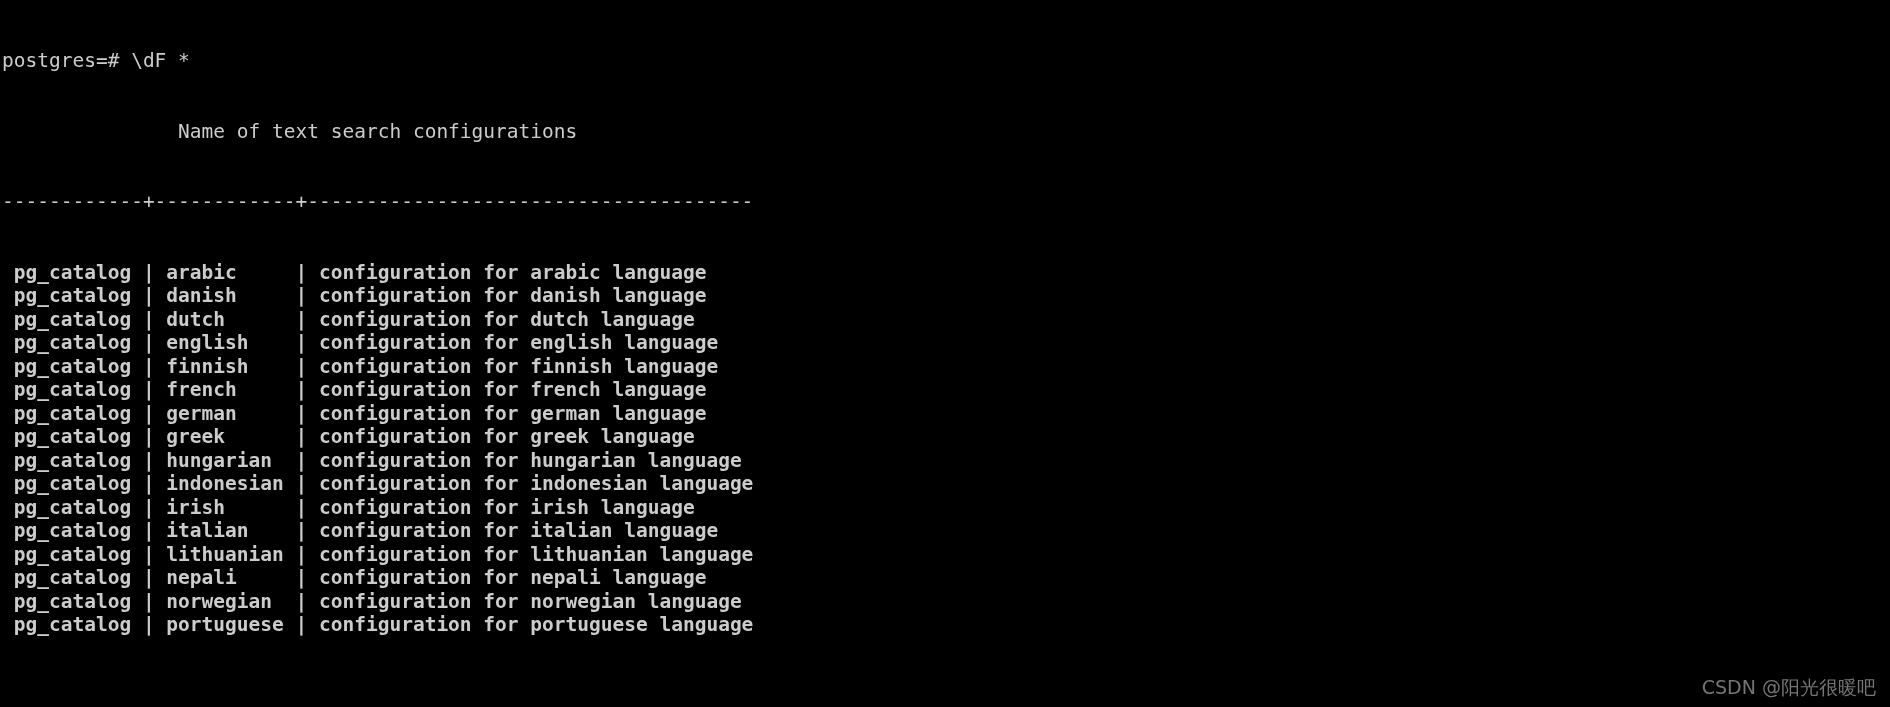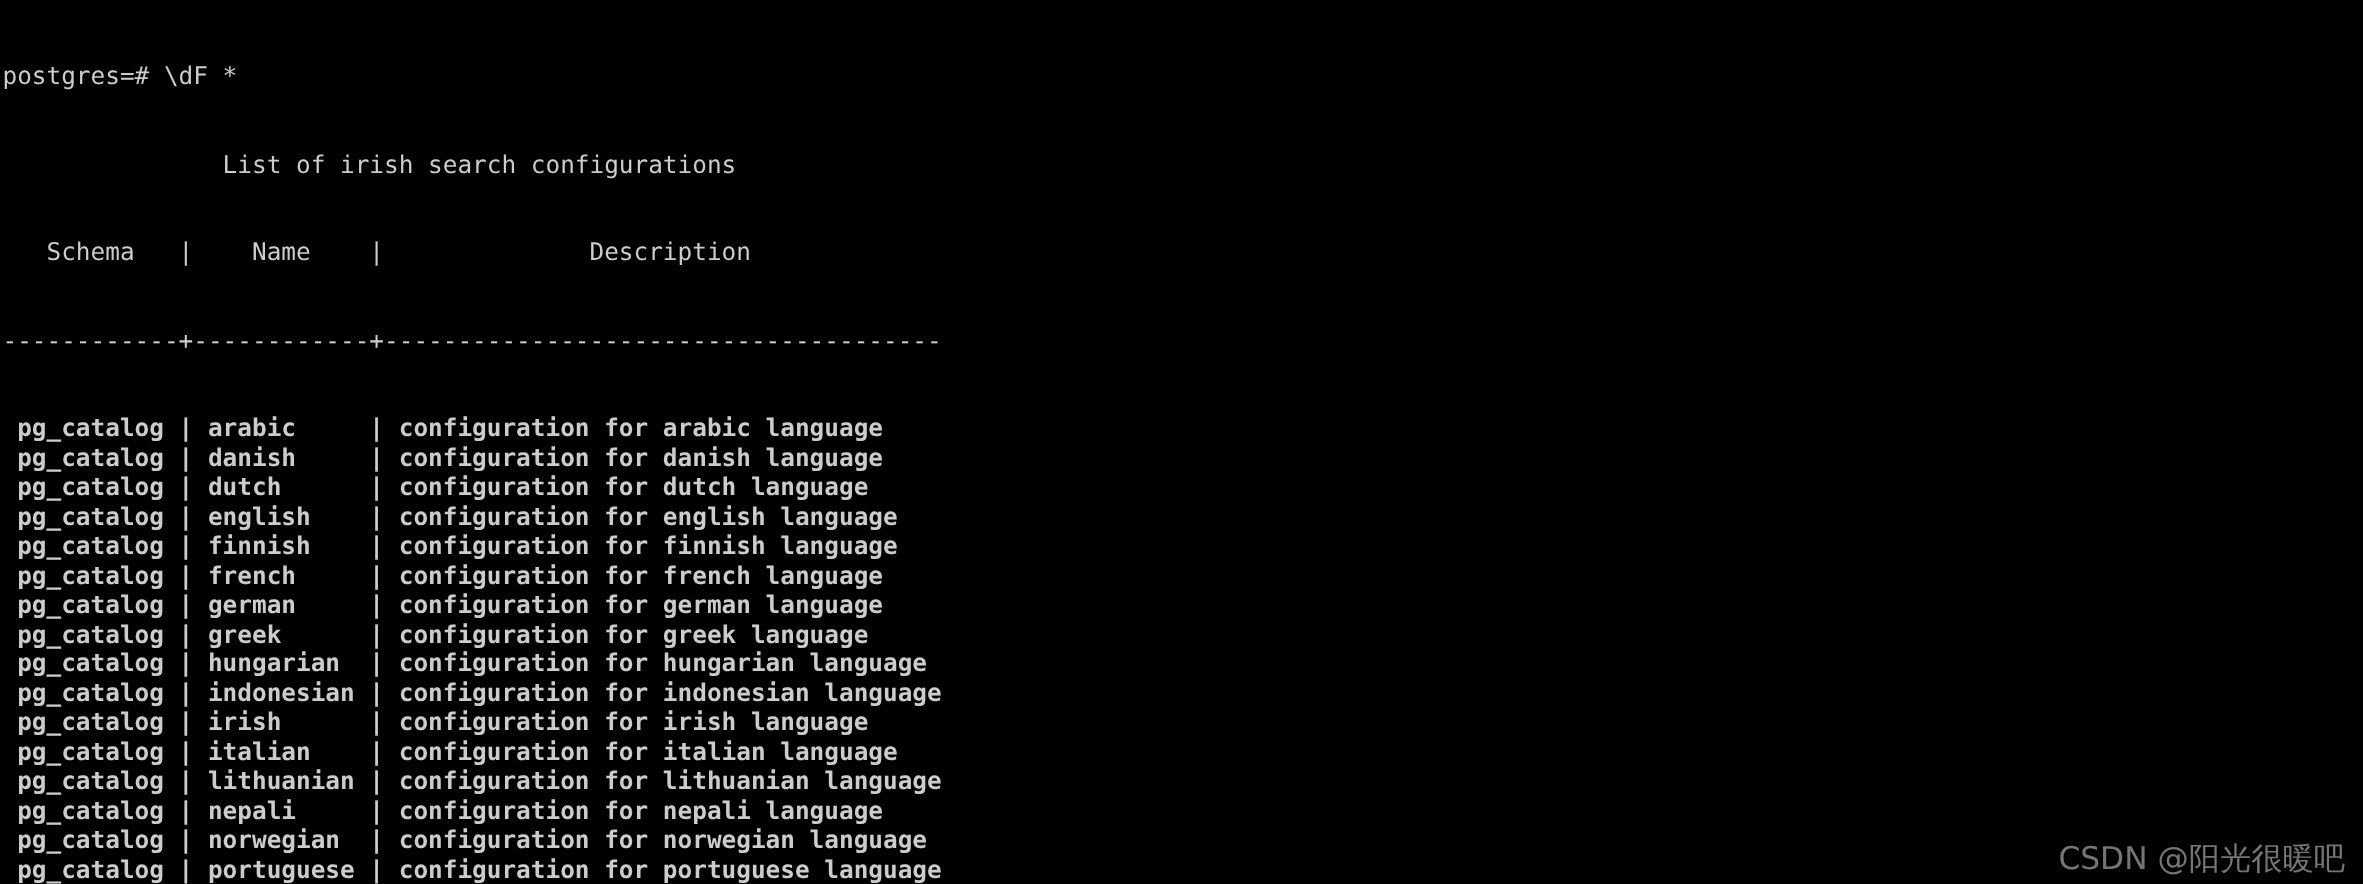--- a/index.html
+++ b/index.html
@@ -39,30 +39,29 @@
   .title-line  { color: #cccccc; }
   .header-line { color: #cccccc; }
   .sep-line    { color: #cccccc; }
   .data-line   { color: #cccccc; font-weight: bold; }
   #watermark {
     position: absolute;
     right: 14px;
     bottom: 8px;
     color: #8a8a8a;
     font-family: "DejaVu Sans", "Liberation Sans", sans-serif;
-    font-size: 25px;
+    font-size: 19px;
     line-height: 24px;
     white-space: pre;
     opacity: 0.85;
   }
 </style>
 </head>
 <body>
 
 <div id="terminal">
   <div class="line prompt-line">postgres=# \dF *</div>
-  <div class="line title-line">               List of irish search configurations</div>
-  <div class="line header-line">   Schema   |    Name    |              Description</div>
+  <div class="line title-line">               Name of text search configurations</div>
   <div class="line sep-line">------------+------------+--------------------------------------</div>
   <div id="rows"><div class="line data-line"> pg_catalog | arabic     | configuration for arabic language</div><div class="line data-line"> pg_catalog | danish     | configuration for danish language</div><div class="line data-line"> pg_catalog | dutch      | configuration for dutch language</div><div class="line data-line"> pg_catalog | english    | configuration for english language</div><div class="line data-line"> pg_catalog | finnish    | configuration for finnish language</div><div class="line data-line"> pg_catalog | french     | configuration for french language</div><div class="line data-line"> pg_catalog | german     | configuration for german language</div><div class="line data-line"> pg_catalog | greek      | configuration for greek language</div><div class="line data-line"> pg_catalog | hungarian  | configuration for hungarian language</div><div class="line data-line"> pg_catalog | indonesian | configuration for indonesian language</div><div class="line data-line"> pg_catalog | irish      | configuration for irish language</div><div class="line data-line"> pg_catalog | italian    | configuration for italian language</div><div class="line data-line"> pg_catalog | lithuanian | configuration for lithuanian language</div><div class="line data-line"> pg_catalog | nepali     | configuration for nepali language</div><div class="line data-line"> pg_catalog | norwegian  | configuration for norwegian language</div><div class="line data-line"> pg_catalog | portuguese | configuration for portuguese language</div></div>
 </div>
 
 <div id="watermark">CSDN @阳光很暖吧</div>
 
 </body></html>

